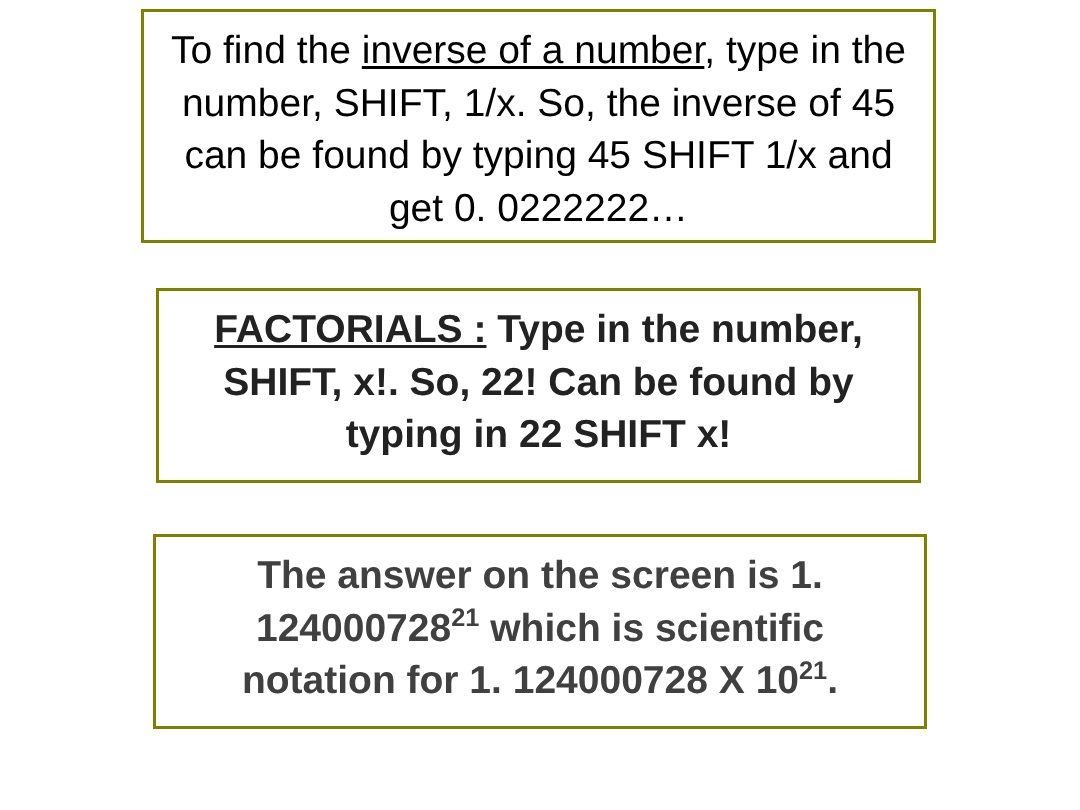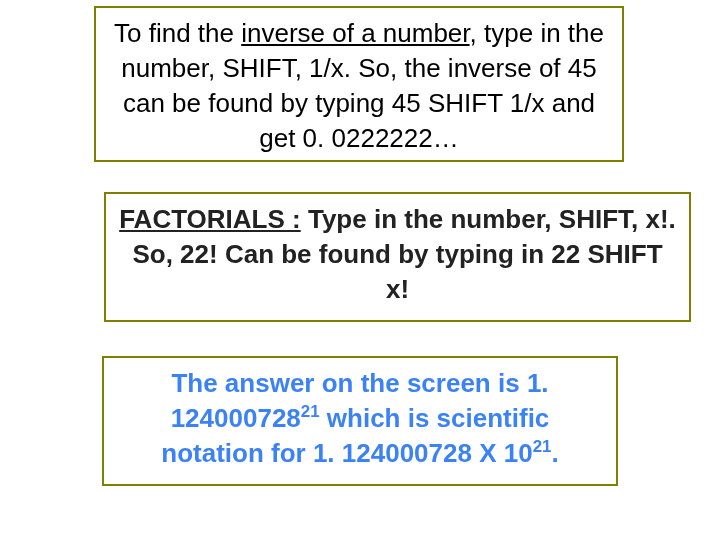--- a/index.html
+++ b/index.html
@@ -30,36 +30,36 @@
     left: 94px;
     top: 6px;
     width: 530px;
     height: 156px;
     font-size: 26px;
     line-height: 1.35;
   }
   .p2 {
     left: 104px;
     top: 192px;
-    width: 587px;
+    width: 510px;
     height: 130px;
     font-size: 26px;
     line-height: 1.35;
     font-weight: bold;
     color: #222;
   }
   .p3 {
     left: 102px;
     top: 356px;
     width: 516px;
     height: 130px;
     font-size: 26px;
     line-height: 1.35;
     font-weight: bold;
-    color: #3b82f6;
+    color: #404040;
   }
   .u { text-decoration: underline; }
   .sup {
     font-size: 0.65em;
     vertical-align: super;
     line-height: 0;
   }
 </style>
 </head>
 <body>

